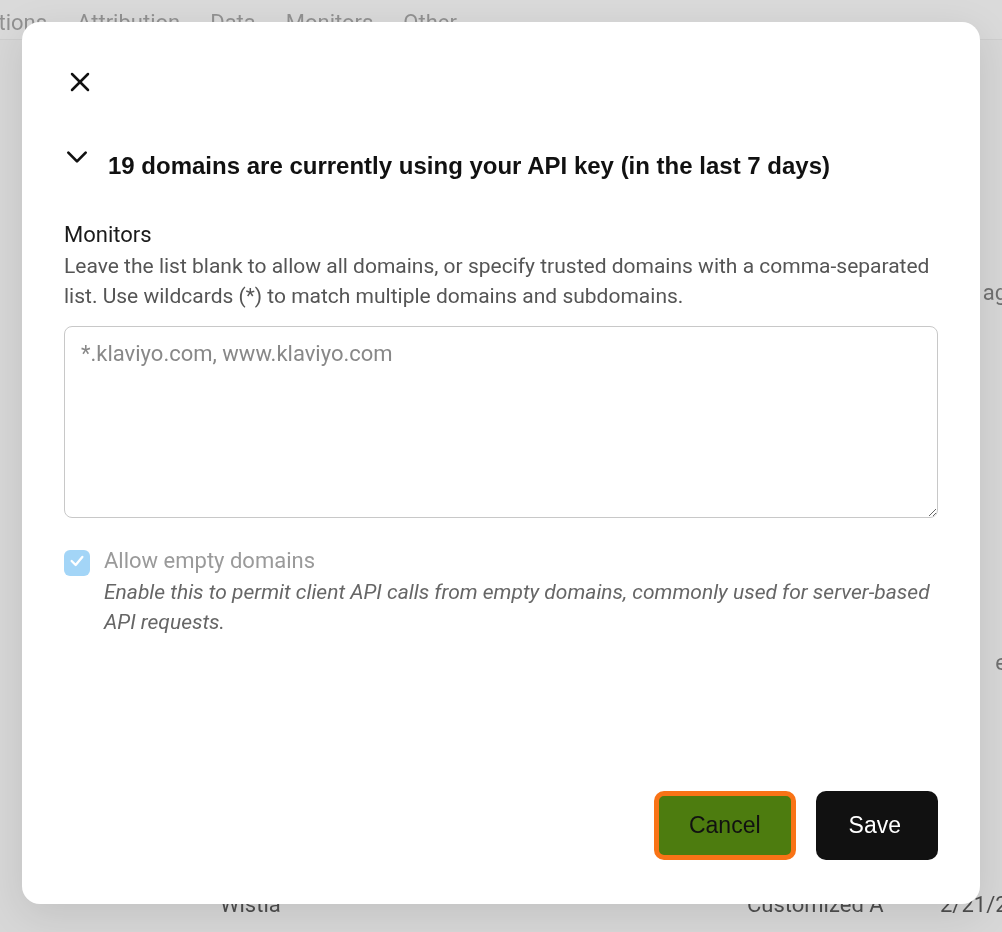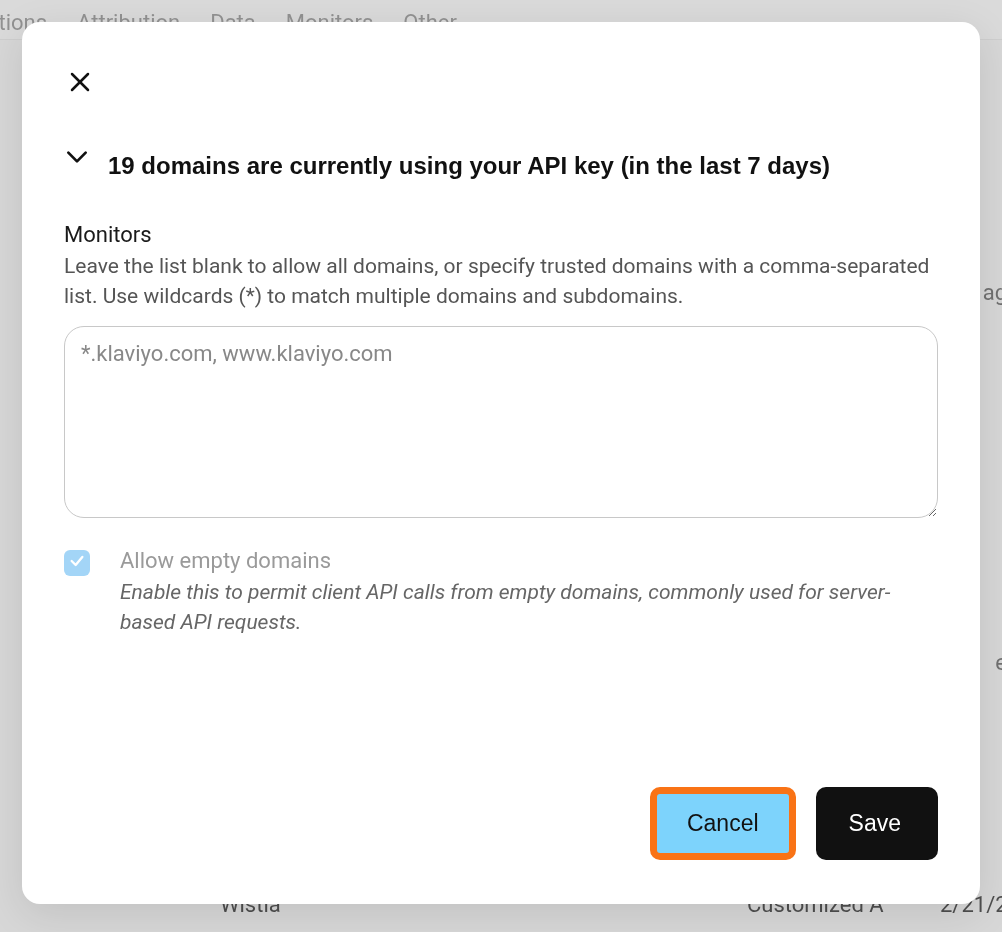--- a/index.html
+++ b/index.html
@@ -164,35 +164,35 @@
       font-size: 21px;
       color: #555;
       line-height: 1.45;
       margin-bottom: 14px;
     }
     
     .textarea {
       width: 100%;
       height: 192px;
       border: 1px solid #c8c8c8;
-      border-radius: 20px;
+      border-radius: 8px;
       padding: 14px 16px;
       font-size: 22px;
       font-family: inherit;
       color: #333;
       resize: both;
     }
     .textarea::placeholder {
       color: #888;
     }
     
     .checkbox-row {
       display: flex;
       align-items: flex-start;
-      gap: 30px;
+      gap: 14px;
       margin-bottom: 22px;
     }
     .checkbox {
       width: 26px;
       height: 26px;
       border-radius: 6px;
       background: #a3d5f7;
       border: none;
       display: flex;
       align-items: center;
@@ -229,23 +229,23 @@
     }
     .btn {
       font-size: 23px;
       font-weight: 500;
       padding: 16px 30px;
       border-radius: 10px;
       cursor: pointer;
       border: 1px solid transparent;
     }
     .btn-secondary {
-      background: #7dd3fc;
+      background: #4d7c0f;
       color: #111;
-      border: 7px solid #f97316;
+      border: 5px solid #f97316;
     }
     .btn-primary {
       background: #111;
       color: #fff;
       padding-left: 32px;
       padding-right: 36px;
     }
   </style>
 </head>
 <body>

